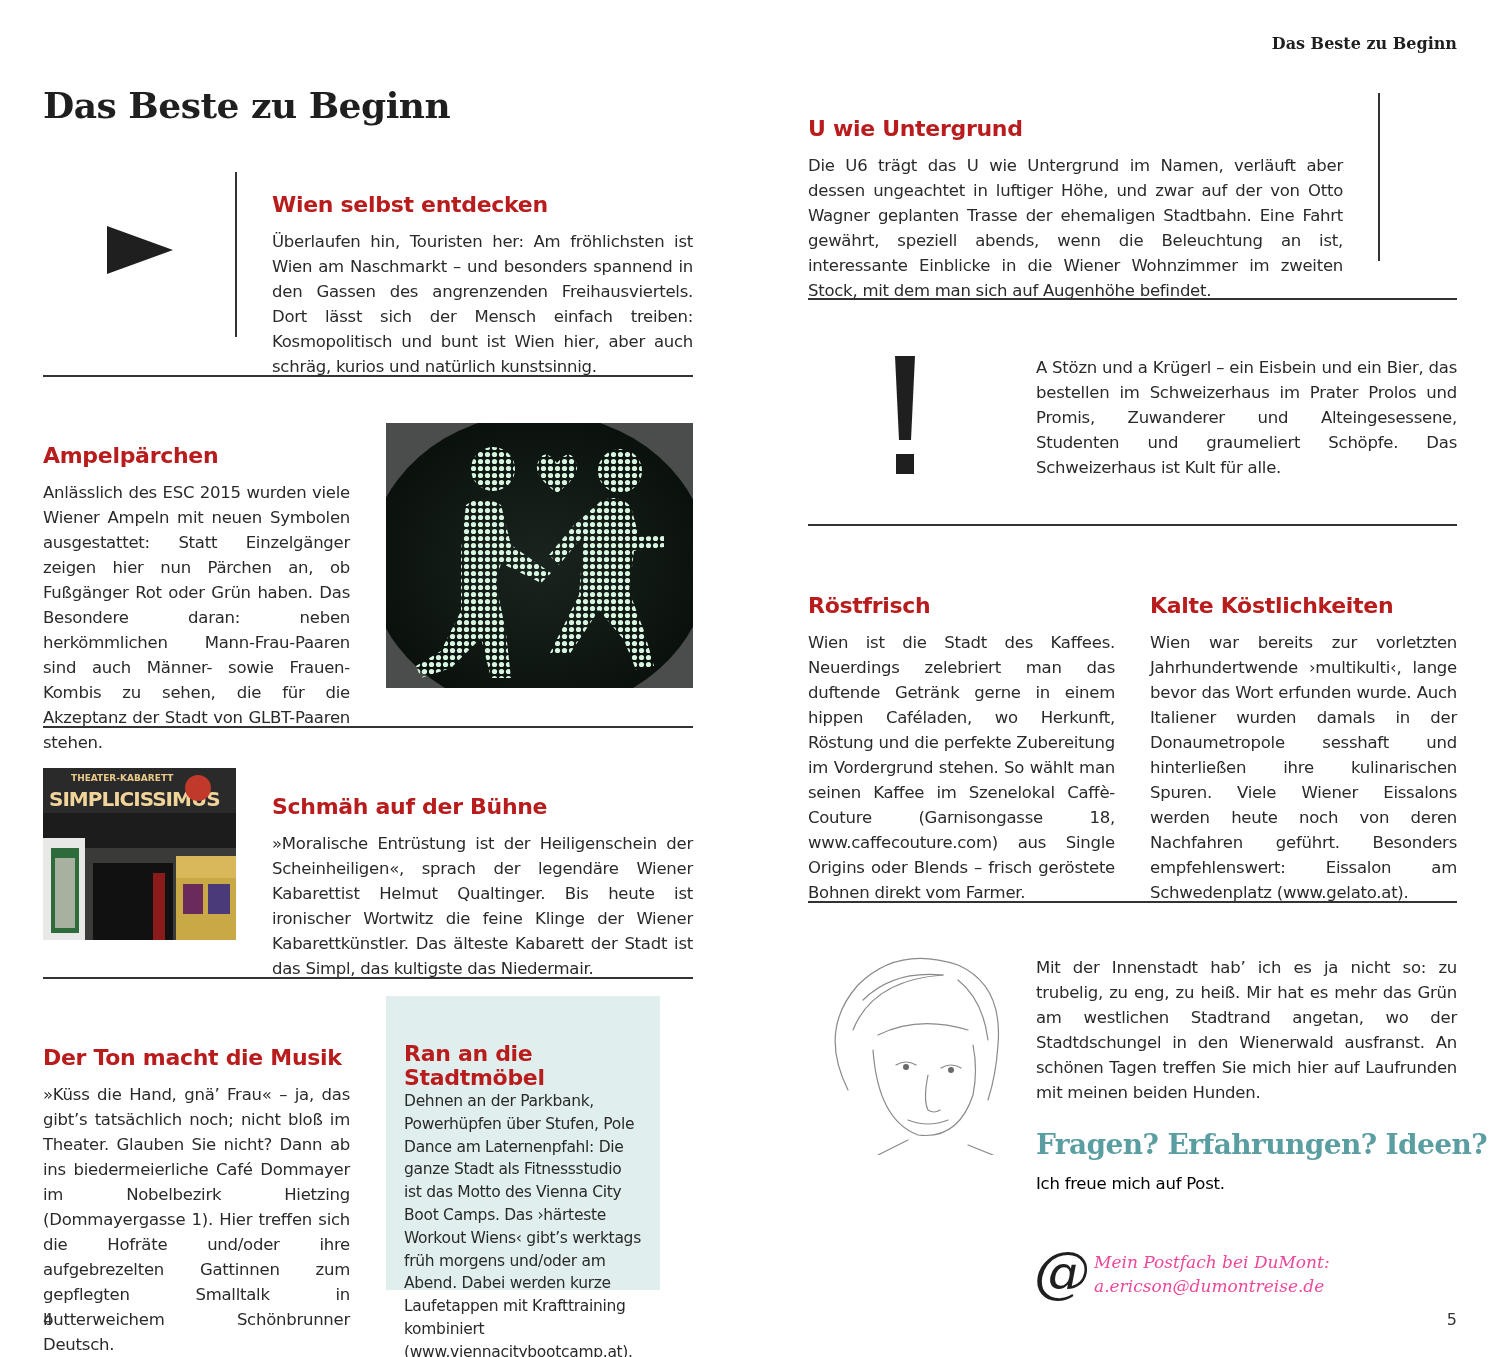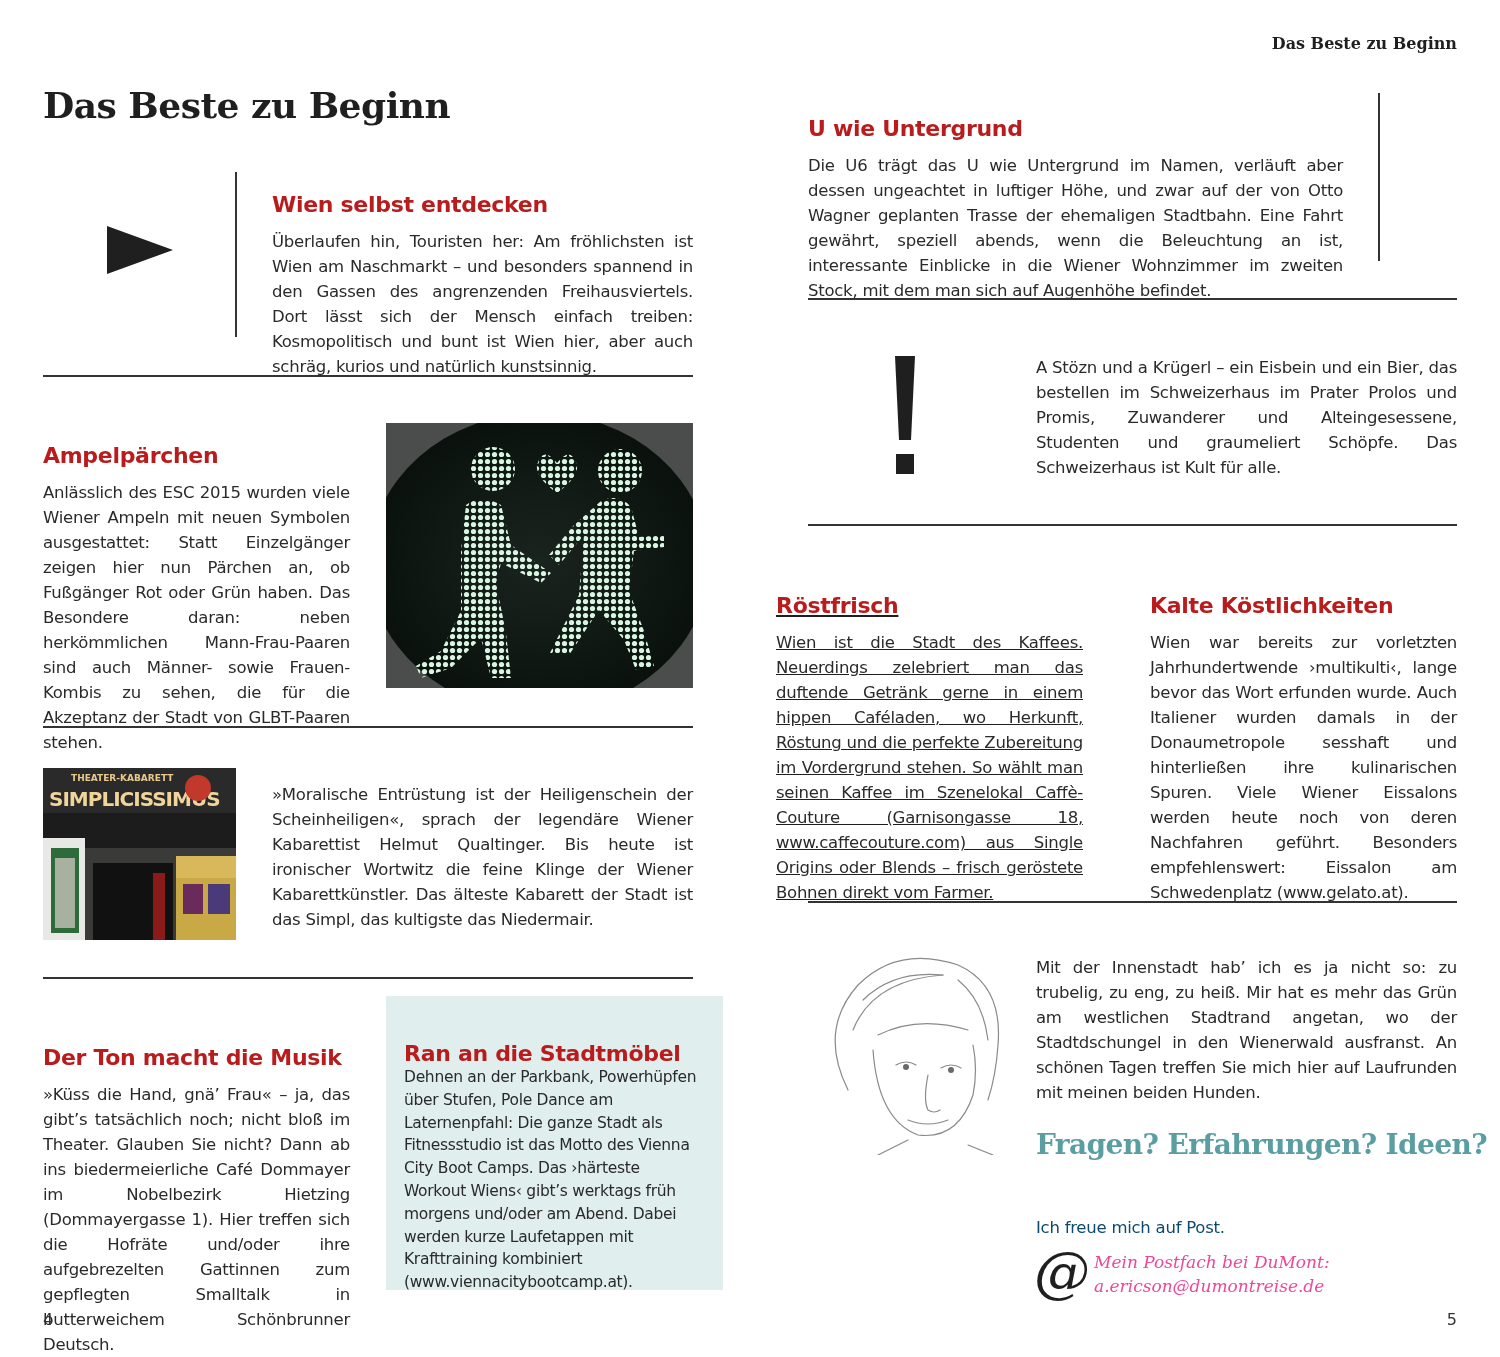--- a/index.html
+++ b/index.html
@@ -17,21 +17,21 @@
 
   .hr { height: 1.5px; background: #333; }
   .vr { width: 1.5px; background: #333; }
 
   .arrow-icon { left: 107px; top: 226px; width: 0; height: 0; border-top: 24px solid transparent; border-bottom: 24px solid transparent; border-left: 66px solid #1f1f1f; }
 
   .excl-icon { left: 895px; top: 356px; width: 20px; height: 120px; }
   .excl-bar { position: absolute; left: 0; top: 0; width: 20px; height: 84px; background: #1f1f1f; clip-path: polygon(0 0, 100% 0, 80% 100%, 20% 100%); }
   .excl-dot { position: absolute; left: 1px; top: 98px; width: 18px; height: 20px; background: #1f1f1f; }
 
-  .teal-box { left: 386px; top: 996px; width: 337px; height: 294px; background: #e0eeee; padding: 22px 18px 0 18px; }
+  .teal-box { left: 386px; top: 996px; width: 274px; height: 294px; background: #e0eeee; padding: 22px 18px 0 18px; }
 
   .img { overflow: hidden; }
   .traffic-img { left: 386px; top: 423px; width: 307px; height: 265px; background: #0c1410; }
   .theatre-img { left: 43px; top: 768px; width: 193px; height: 172px; background: #2b2b2b; font-weight: bold; }
   .portrait-img { left: 808px; top: 940px; width: 212px; height: 215px; background: #fff; }
 
   .ask-heading { left: 1036px; top: 1128px; font-family: "DejaVu Serif", serif; font-size: 28px; color: #5a9ea2; letter-spacing: -0.6px; }
   .at-icon { left: 1034px; top: 1244px; font-family: "DejaVu Serif", serif; font-size: 56px; line-height: 56px; color: #1f1f1f; font-style: italic; }
   .mail-lines { left: 1094px; top: 1250px; font-family: "DejaVu Serif", serif; font-style: italic; font-size: 17px; line-height: 24px; color: #ec4899; }
 
@@ -95,20 +95,21 @@
     <rect x="12" y="90" width="20" height="70" fill="#a8b0a0"></rect>
     <rect x="50" y="95" width="80" height="77" fill="#111"></rect>
     <rect x="110" y="105" width="12" height="67" fill="#8b1a1a"></rect>
     <rect x="133" y="88" width="60" height="22" fill="#d8b85a"></rect>
     <rect x="133" y="110" width="60" height="62" fill="#c9a846"></rect>
     <rect x="140" y="116" width="20" height="30" fill="#6a2a5a"></rect>
     <rect x="165" y="116" width="22" height="30" fill="#4a3a7a"></rect>
   </svg>
 </div>
 <section class="abs" style="left:272px; top:770px; width:421px;">
+  <div class="block-title">Schmäh auf der Bühne</div>
   <p class="block-text">»Moralische Entrüstung ist der Heiligenschein der Scheinheiligen«, sprach der legendäre Wiener Kabarettist Helmut Qualtinger. Bis heute ist ironischer Wortwitz die feine Klinge der Wiener Kabarettkünstler. Das älteste Kabarett der Stadt ist das Simpl, das kultigste das Niedermair.</p>
 </section>
 <div class="abs hr" style="left:43px; top:977px; width:650px;"></div>
 
 <section class="abs" style="left:43px; top:1021px; width:307px;">
   <div class="block-title">Der Ton macht die Musik</div>
   <p class="block-text">»Küss die Hand, gnä’ Frau« – ja, das gibt’s tatsächlich noch; nicht bloß im Theater. Glauben Sie nicht? Dann ab ins biedermeierliche Café Dommayer im Nobelbezirk Hietzing (Dommayergasse 1). Hier treffen sich die Hofräte und/oder ihre aufgebrezelten Gattinnen zum gepflegten Smalltalk in butterweichem Schönbrunner Deutsch.</p>
 </section>
 
 <aside class="abs teal-box">
@@ -127,21 +128,21 @@
 
 <div class="abs excl-icon">
   <div class="excl-bar"></div>
   <div class="excl-dot"></div>
 </div>
 <section class="abs" style="left:1036px; top:343px; width:421px;">
   <p class="block-text">A Stözn und a Krügerl – ein Eisbein und ein Bier, das bestellen im Schweizerhaus im Prater Prolos und Promis, Zuwanderer und Alteingesessene, Studenten und graumeliert Schöpfe. Das Schweizerhaus ist Kult für alle.</p>
 </section>
 <div class="abs hr" style="left:808px; top:524px; width:649px;"></div>
 
-<section class="abs" style="left:776px; top:569px; width:307px;text-decoration:underline;">
+<section class="abs" style="left:808px; top:569px; width:307px;">
   <div class="block-title">Röstfrisch</div>
   <p class="block-text">Wien ist die Stadt des Kaffees. Neuerdings zelebriert man das duftende Getränk gerne in einem hippen Caféladen, wo Herkunft, Röstung und die perfekte Zubereitung im Vordergrund stehen. So wählt man seinen Kaffee im Szenelokal Caffè-Couture (Garnisongasse 18, www.caffecouture.com) aus Single Origins oder Blends – frisch geröstete Bohnen direkt vom Farmer.</p>
 </section>
 
 <section class="abs" style="left:1150px; top:569px; width:307px;">
   <div class="block-title">Kalte Köstlichkeiten</div>
   <p class="block-text">Wien war bereits zur vorletzten Jahrhundertwende ›multikulti‹, lange bevor das Wort erfunden wurde. Auch Italiener wurden damals in der Donaumetropole sesshaft und hinterließen ihre kulinarischen Spuren. Viele Wiener Eissalons werden heute noch von deren Nachfahren geführt. Besonders empfehlenswert: Eissalon am Schwedenplatz (www.gelato.at).</p>
 </section>
 <div class="abs hr" style="left:808px; top:901px; width:649px;"></div>
 
@@ -163,21 +164,21 @@
     </g>
     <g fill="#6a6a6a">
       <circle cx="98" cy="127" r="3"></circle>
       <circle cx="143" cy="130" r="3"></circle>
     </g>
   </svg>
 </div>
 
 <p class="abs block-text" style="left:1036px; top:943px; width:421px;">Mit der Innenstadt hab’ ich es ja nicht so: zu trubelig, zu eng, zu heiß. Mir hat es mehr das Grün am westlichen Stadtrand angetan, wo der Stadtdschungel in den Wienerwald ausfranst. An schönen Tagen treffen Sie mich hier auf Laufrunden mit meinen beiden Hunden.</p>
 <h2 class="abs ask-heading">Fragen? Erfahrungen? Ideen?</h2>
-<p class="abs" style="left:1036px; top:1171px; font-size:16.5px; line-height:25px; color:#0c4a6e; letter-spacing:-0.25px;margin-top:44px;">Ich freue mich auf Post.</p>
+<p class="abs" style="left:1036px; top:1171px; font-size:16.5px; line-height:25px; color:#000000; letter-spacing:-0.25px;">Ich freue mich auf Post.</p>
 
 <div class="abs at-icon">@</div>
 <div class="abs mail-lines">
   <div>Mein Postfach bei DuMont:</div>
   <div>a.ericson@dumontreise.de</div>
 </div>
 
 <div class="abs page-num" style="right:43px;">5</div>
 
 </body></html>

